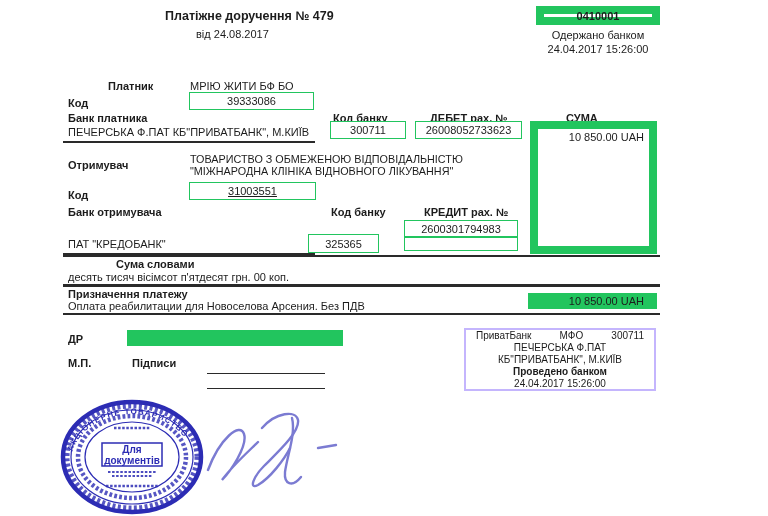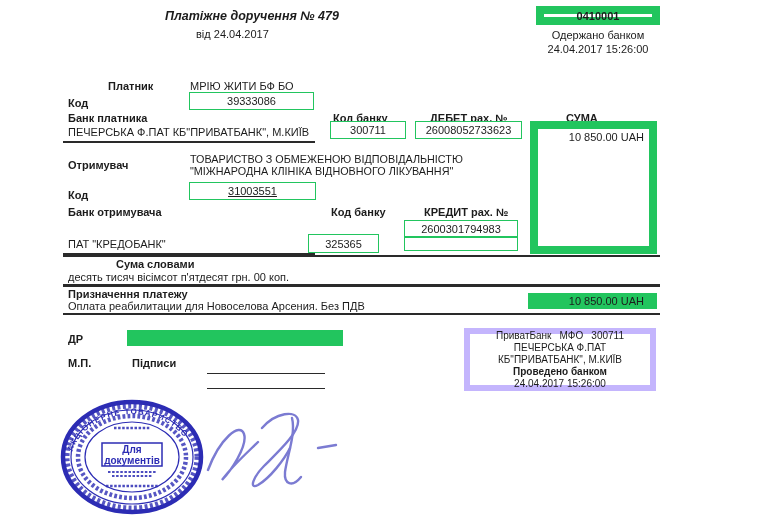--- a/index.html
+++ b/index.html
@@ -15,34 +15,34 @@
     display:flex; align-items:center; justify-content:center;
     font-size:11px; white-space:nowrap;
   }
   .box.thin { border-width:1.5px; }
   .hline { position:absolute; background:#2a2a2a; height:2px; }
   .uline { position:absolute; background:#2a2a2a; height:2px; }
   .sigline { position:absolute; border-bottom:1.5px solid #2a2a2a; height:0; }
   .sum-big { align-items:flex-start; justify-content:flex-end; padding:2px 5px; }
   .amt-right { justify-content:flex-end; padding-right:5px; }
   .bank-stamp {
-    position:absolute; border:6px solid #c4b5fd; background:#fff;
+    position:absolute; border:2px solid #c4b5fd; background:#fff;
     display:flex; flex-direction:column; justify-content:center;
-    font-size:10px; line-height:12px; text-align:center; padding:3px 16px;
+    font-size:10px; line-height:12px; text-align:center; padding:3px 0;
   }
   .bank-stamp .row1 { display:flex; justify-content:space-between; padding:0 10px; }
   .seal-svg, .sig-svg { position:absolute; }
 </style>
 </head>
 <body>
 
 <div class="page">
 
-  <div class="t b" style="left:165px; top:9px; font-size:12.5px;font-style:italic;">Платіжне доручення  № 479</div>
-  <div class="t" style="left:196px; top:28px;">від 24.04.2017</div>
+  <div class="t b" style="left:165px; top:9px; font-size:12.5px;">Платіжне доручення  № 479</div>
+  <div class="t" style="left:196px; top:28px;">від 24.08.2017</div>
 
   <div class="box" style="left:536px; top:6px; width:124px; height:19px; font-weight:bold;">0410001</div>
   <div class="t" style="left:536px; top:29px; width:124px; text-align:center;">Одержано банком</div>
   <div class="t" style="left:524px; top:43px; width:148px; text-align:center;">24.04.2017 15:26:00</div>
 
   <div class="t b" style="left:76px; top:80px;padding-left:32px;">Платник</div>
   <div class="t" style="left:190px; top:80px;">МРІЮ ЖИТИ БФ БО</div>
 
   <div class="t b" style="left:68px; top:97px;">Код</div>
   <div class="box thin" style="left:189px; top:92px; width:125px; height:18px;">39333086</div>

